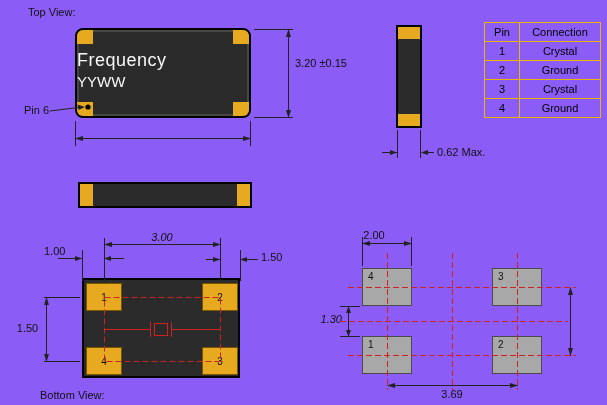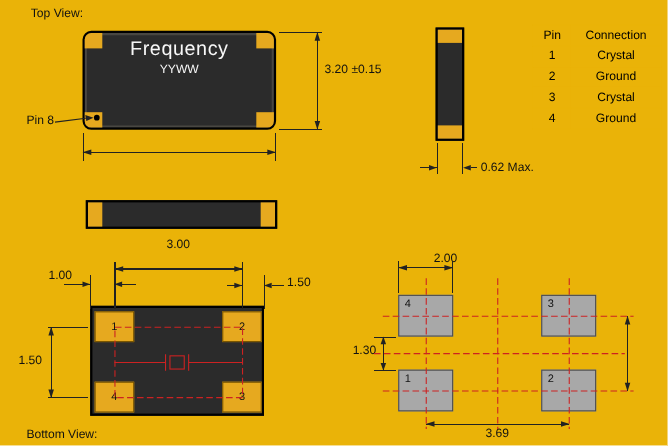--- a/index.html
+++ b/index.html
@@ -1,34 +1,34 @@
 <!DOCTYPE html>
 <html><head>
 <meta charset="utf-8">
 <style>
   html,body{margin:0;padding:0;background:#fff;}
   .canvas{
-    position:relative;width:607px;height:405px;background:#eab308;
+    position:relative;width:607px;height:405px;background:#8b5cf6;
     font-family:"Liberation Sans",sans-serif;color:#111;overflow:hidden;
   }
   .lbl{position:absolute;font-size:11px;white-space:nowrap;color:#111;}
   .lbl.center{text-align:center;}
-  .lbl.right{text-align:right;}
+  .lbl.right{text-align:right;font-style:italic;}
 
   
   .pkg{position:absolute;background:#2b2b2b;border:2px solid #000;box-sizing:border-box;}
   .topview{left:75px;top:28px;width:176px;height:90px;border-radius:8px;overflow:hidden;
            box-shadow:inset 0 0 0 2px rgba(210,200,170,0.18);}
   .corner-pad{position:absolute;width:17px;height:15px;background:#e6a91f;}
   .corner-pad.tl{left:-1px;top:-1px;} .corner-pad.tr{right:-1px;top:-1px;}
   .corner-pad.bl{left:-1px;bottom:-1px;} .corner-pad.br{right:-1px;bottom:-1px;}
   .marking{position:absolute;left:0;top:0;right:0;bottom:0;display:flex;flex-direction:column;
-           align-items:center;padding-top:4px;}
+           padding-top:20px;}
   .marking .l1{font-size:18px;color:#f7f7f7;letter-spacing:.5px;}
-  .marking .l2{font-size:11px;color:#f7f7f7;margin-top:2px;}
+  .marking .l2{font-size:15px;color:#f7f7f7;margin-top:2px;}
 
   .sideview-v{left:396px;top:25px;width:26px;height:103px;}
   .cap-h{position:absolute;left:0;right:0;height:12px;background:#e6a91f;}
   .cap-h.top{top:0;} .cap-h.bot{bottom:0;}
   .sideview-h{left:78px;top:182px;width:174px;height:26px;}
   .cap-v{position:absolute;top:0;bottom:0;width:13px;background:#e6a91f;}
   .cap-v.left{left:0;} .cap-v.right{right:0;}
 
   .bottomview{left:82px;top:278px;width:158px;height:100px;}
   .bv-pad{position:absolute;width:36px;height:28px;background:#e6a91f;border:1px solid #7a5600;
@@ -49,22 +49,22 @@
 
   .title{position:absolute;font-size:14px;color:#111;white-space:nowrap;}
   svg.layer{position:absolute;left:0;top:0;pointer-events:none;}
 </style>
 </head>
 <body>
 
 <div class="canvas">
 
   <div class="lbl" style="left:28px;top:6px;">Top View:</div>
-  <div class="lbl" style="left:24px;top:389px;">Bottom View:</div>
-  <div class="lbl" style="left:24px;top:104px;">Pin 8</div>
+  <div class="lbl" style="left:40px;top:389px;">Bottom View:</div>
+  <div class="lbl" style="left:24px;top:104px;">Pin 6</div>
 
   <div class="pkg topview">
     <div class="corner-pad tl"></div>
     <div class="corner-pad tr"></div>
     <div class="corner-pad bl"></div>
     <div class="corner-pad br"></div>
     <div class="marking">
       <div class="l1">Frequency</div>
       <div class="l2">YYWW</div>
     </div>
@@ -114,25 +114,25 @@
     <div class="bv-pad" style="left:118px;top:67px;">3</div>
   </div>
 
   <div class="land-pad" style="left:362px;top:268px;">4</div>
   <div class="land-pad" style="left:492px;top:268px;">3</div>
   <div class="land-pad" style="left:362px;top:336px;">1</div>
   <div class="land-pad" style="left:492px;top:336px;">2</div>
 
   <div class="lbl" style="left:295px;top:57px;">3.20 ±0.15</div>
   <div class="lbl" style="left:437px;top:146px;">0.62 Max.</div>
-  <div class="lbl center" style="left:144px;top:216px;width:36px;">3.00</div>
+  <div class="lbl center" style="left:144px;top:231px;width:36px;font-style:italic;">3.00</div>
   <div class="lbl" style="left:44px;top:245px;">1.00</div>
   <div class="lbl" style="left:261px;top:251px;">1.50</div>
   <div class="lbl center" style="left:14px;top:322px;width:27px;">1.50</div>
-  <div class="lbl center" style="left:387px;top:229px;width:36px;text-align:center;">2.00</div>
+  <div class="lbl center" style="left:356px;top:229px;width:36px;text-align:center;">2.00</div>
   <div class="lbl right" style="left:312px;top:313px;width:30px;">1.30</div>
   <div class="lbl" style="left:577px;top:313px;margin-left:48px;">2.40</div>
   <div class="lbl center" style="left:434px;top:388px;width:36px;">3.69</div>
 
   <svg class="layer" width="607" height="405" viewBox="0 0 607 405">
     <g stroke="#222" stroke-width="1" fill="none" shape-rendering="crispEdges">
       <path d="M75.5,121 V146 M250.5,121 V146 M75.5,138.5 H250.5"></path>
       <path d="M254,29.5 H293 M254,117.5 H293 M288.5,29.5 V117.5"></path>
       <path d="M397.5,130 V158 M420.5,130 V158 M382,152.5 H397 M428,152.5 H434"></path>
       <path d="M104.5,238 V281 M220.5,238 V281 M104.5,244.5 H220.5"></path>

